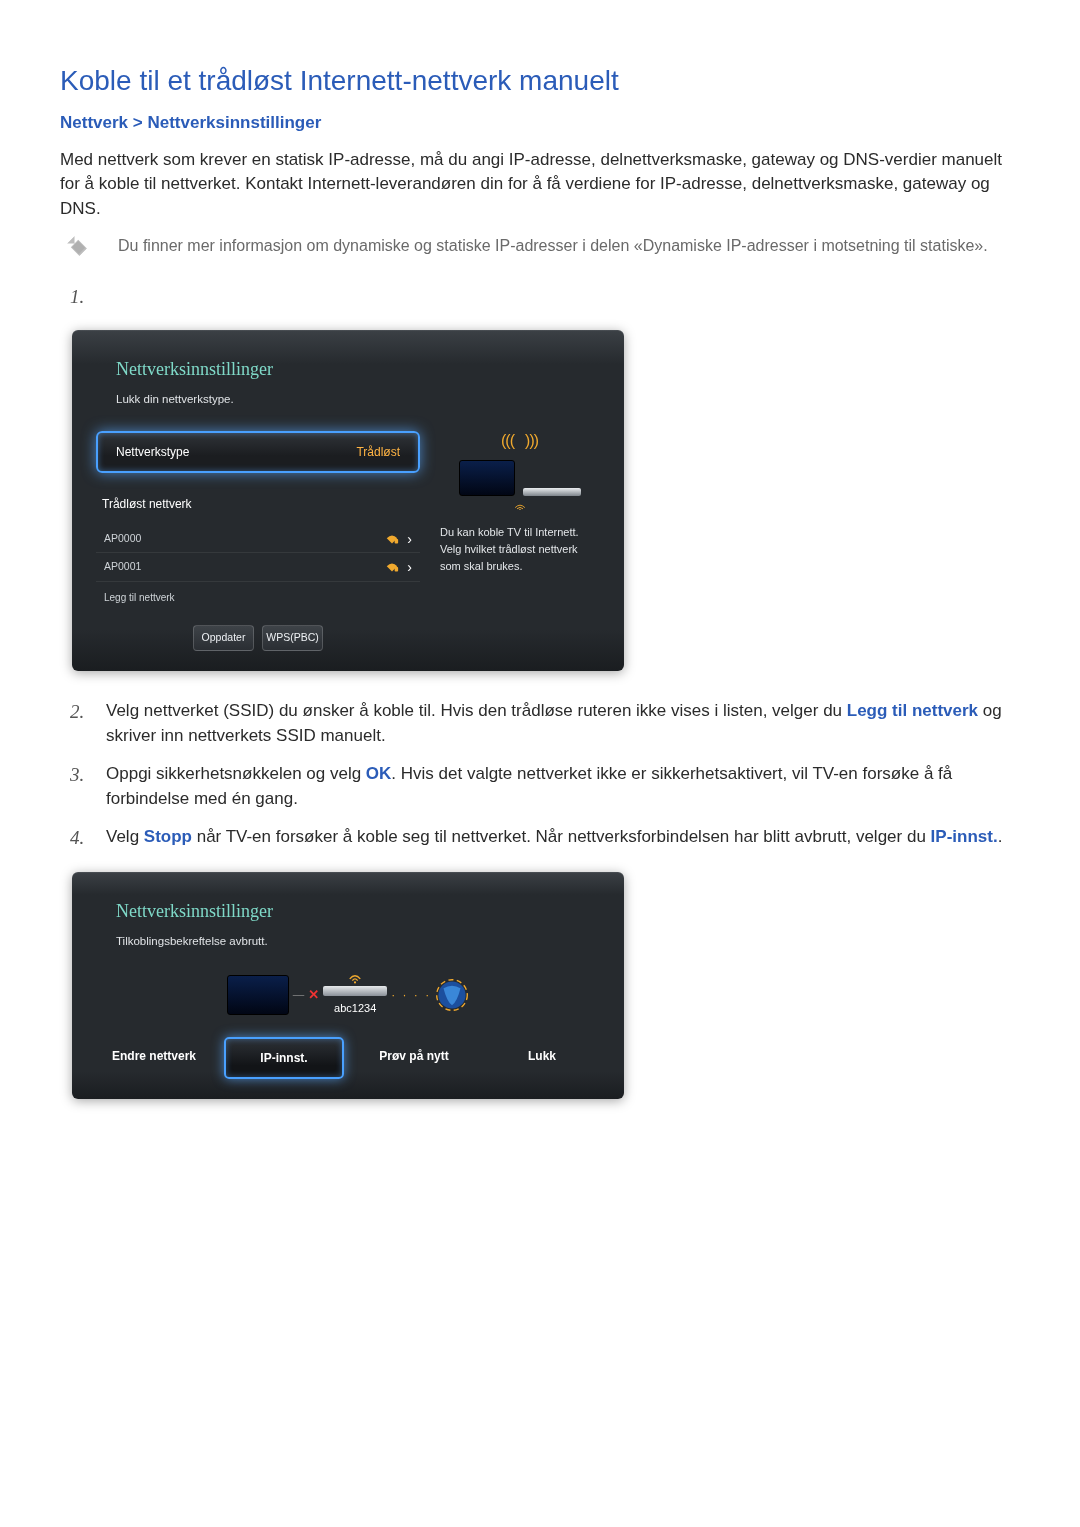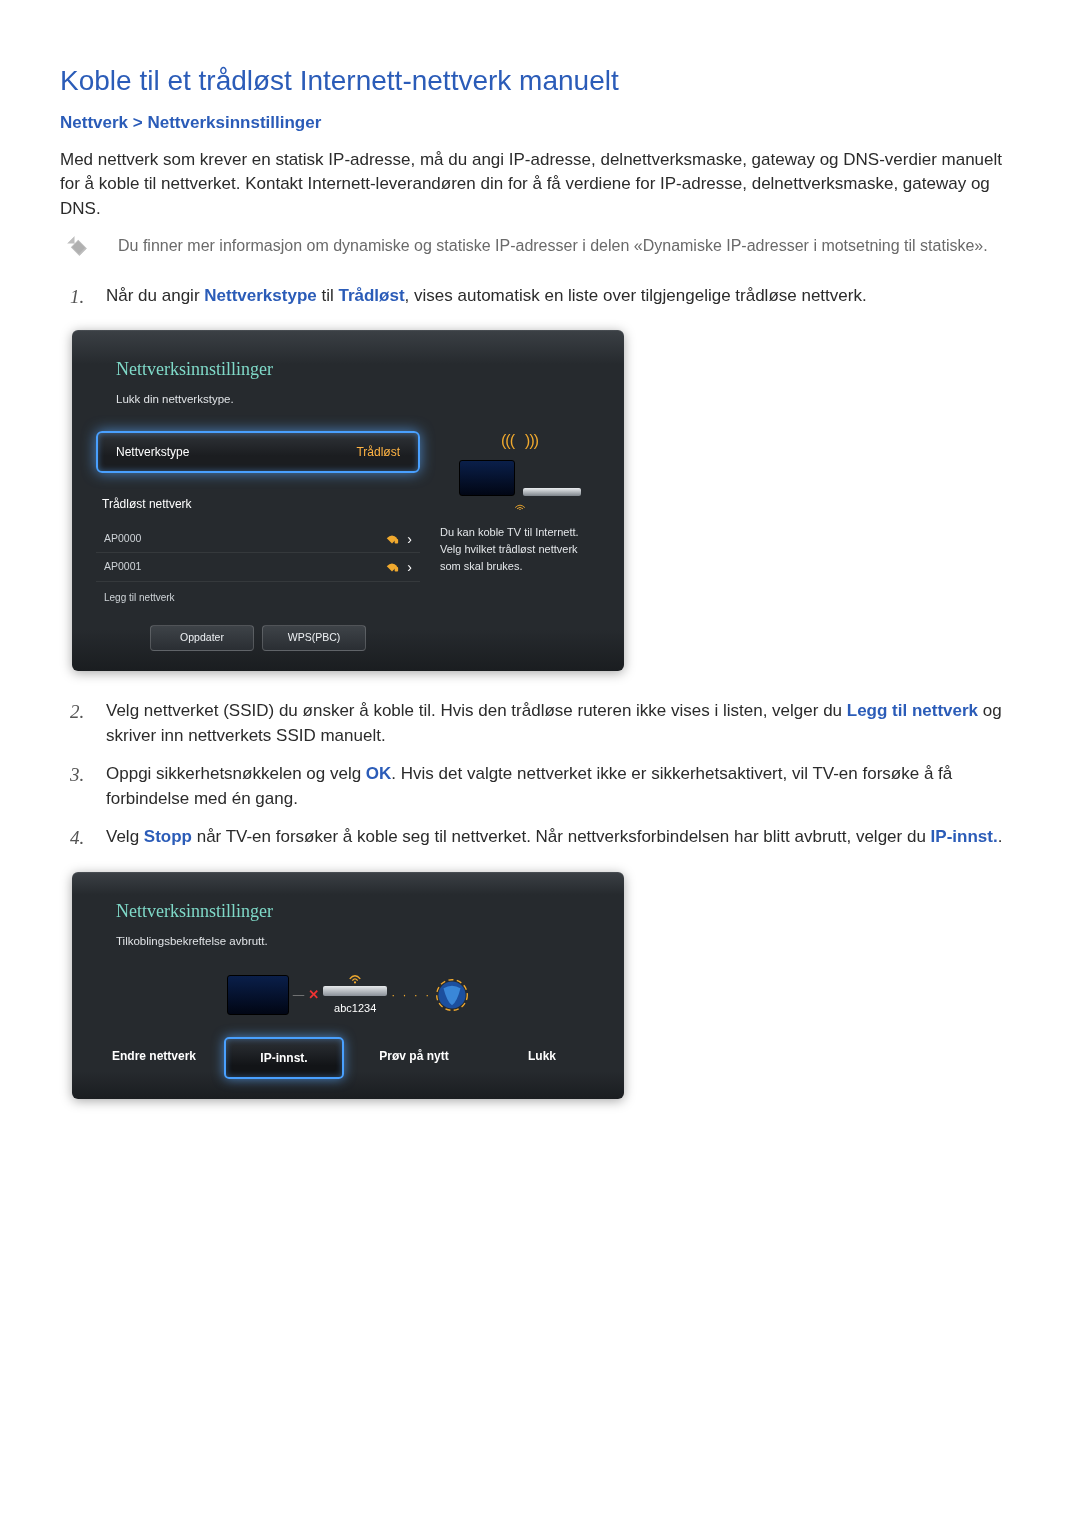--- a/index.html
+++ b/index.html
@@ -121,21 +121,21 @@
   .ap-ico { display:flex; align-items:center; gap:8px; }
   .wifi-svg { width:14px; height:12px; }
   .chev { color:#fff; font-size:14px; line-height:1; }
   .add-row { padding: 8px 8px 2px 8px; font-size: 10px; color: #cfd4d8; }
   .btn-row { display:flex; justify-content:center; gap:8px; margin-top: 18px; }
   .tbtn {
     background: linear-gradient(180deg,#3e4348,#2a2e33);
     border: 1px solid rgba(255,255,255,.18);
     border-radius: 4px;
     padding: 4px 0;
-    width: 104px;
+    width: 61px;
     text-align:center;
     font-size: 10.5px;
     color: #eef1f4;
   }
   
   .illus {
     display:flex; flex-direction:column; align-items:center;
     gap: 8px;
     margin-bottom: 14px;
   }
@@ -227,23 +227,20 @@
   <svg class="pencil-icon" viewBox="0 0 16 20">
     <path fill="currentColor" d="M2 0 h12 l-6 6 z M2 6 h12 v14 h-12 z" opacity=".55"></path>
     <path fill="currentColor" d="M3 7 h10 v11 h-10 z" opacity=".25"></path>
   </svg>
   <div class="note-text">Du finner mer informasjon om dynamiske og statiske IP-adresser i delen «Dynamiske IP-adresser i motsetning til statiske».</div>
 </div>
 
 <ol class="steps">
   <li>
     <span class="step-num">1.</span>
-    <div class="step-body">
-      <span>Når du angir </span><span class="term">Nettverkstype</span><span> til </span><span class="term">Trådløst</span><span>, vises automatisk en liste over tilgjengelige trådløse nettverk.</span>
-    </div>
   </li>
 </ol>
 
 <div class="tv-panel">
   <div class="panel-title">Nettverksinnstillinger</div>
   <div class="panel-sub">Lukk din nettverkstype.</div>
   <div class="p1-row">
     <div class="p1-left">
       <div class="type-bar">
         <span class="type-label">Nettverkstype</span>

